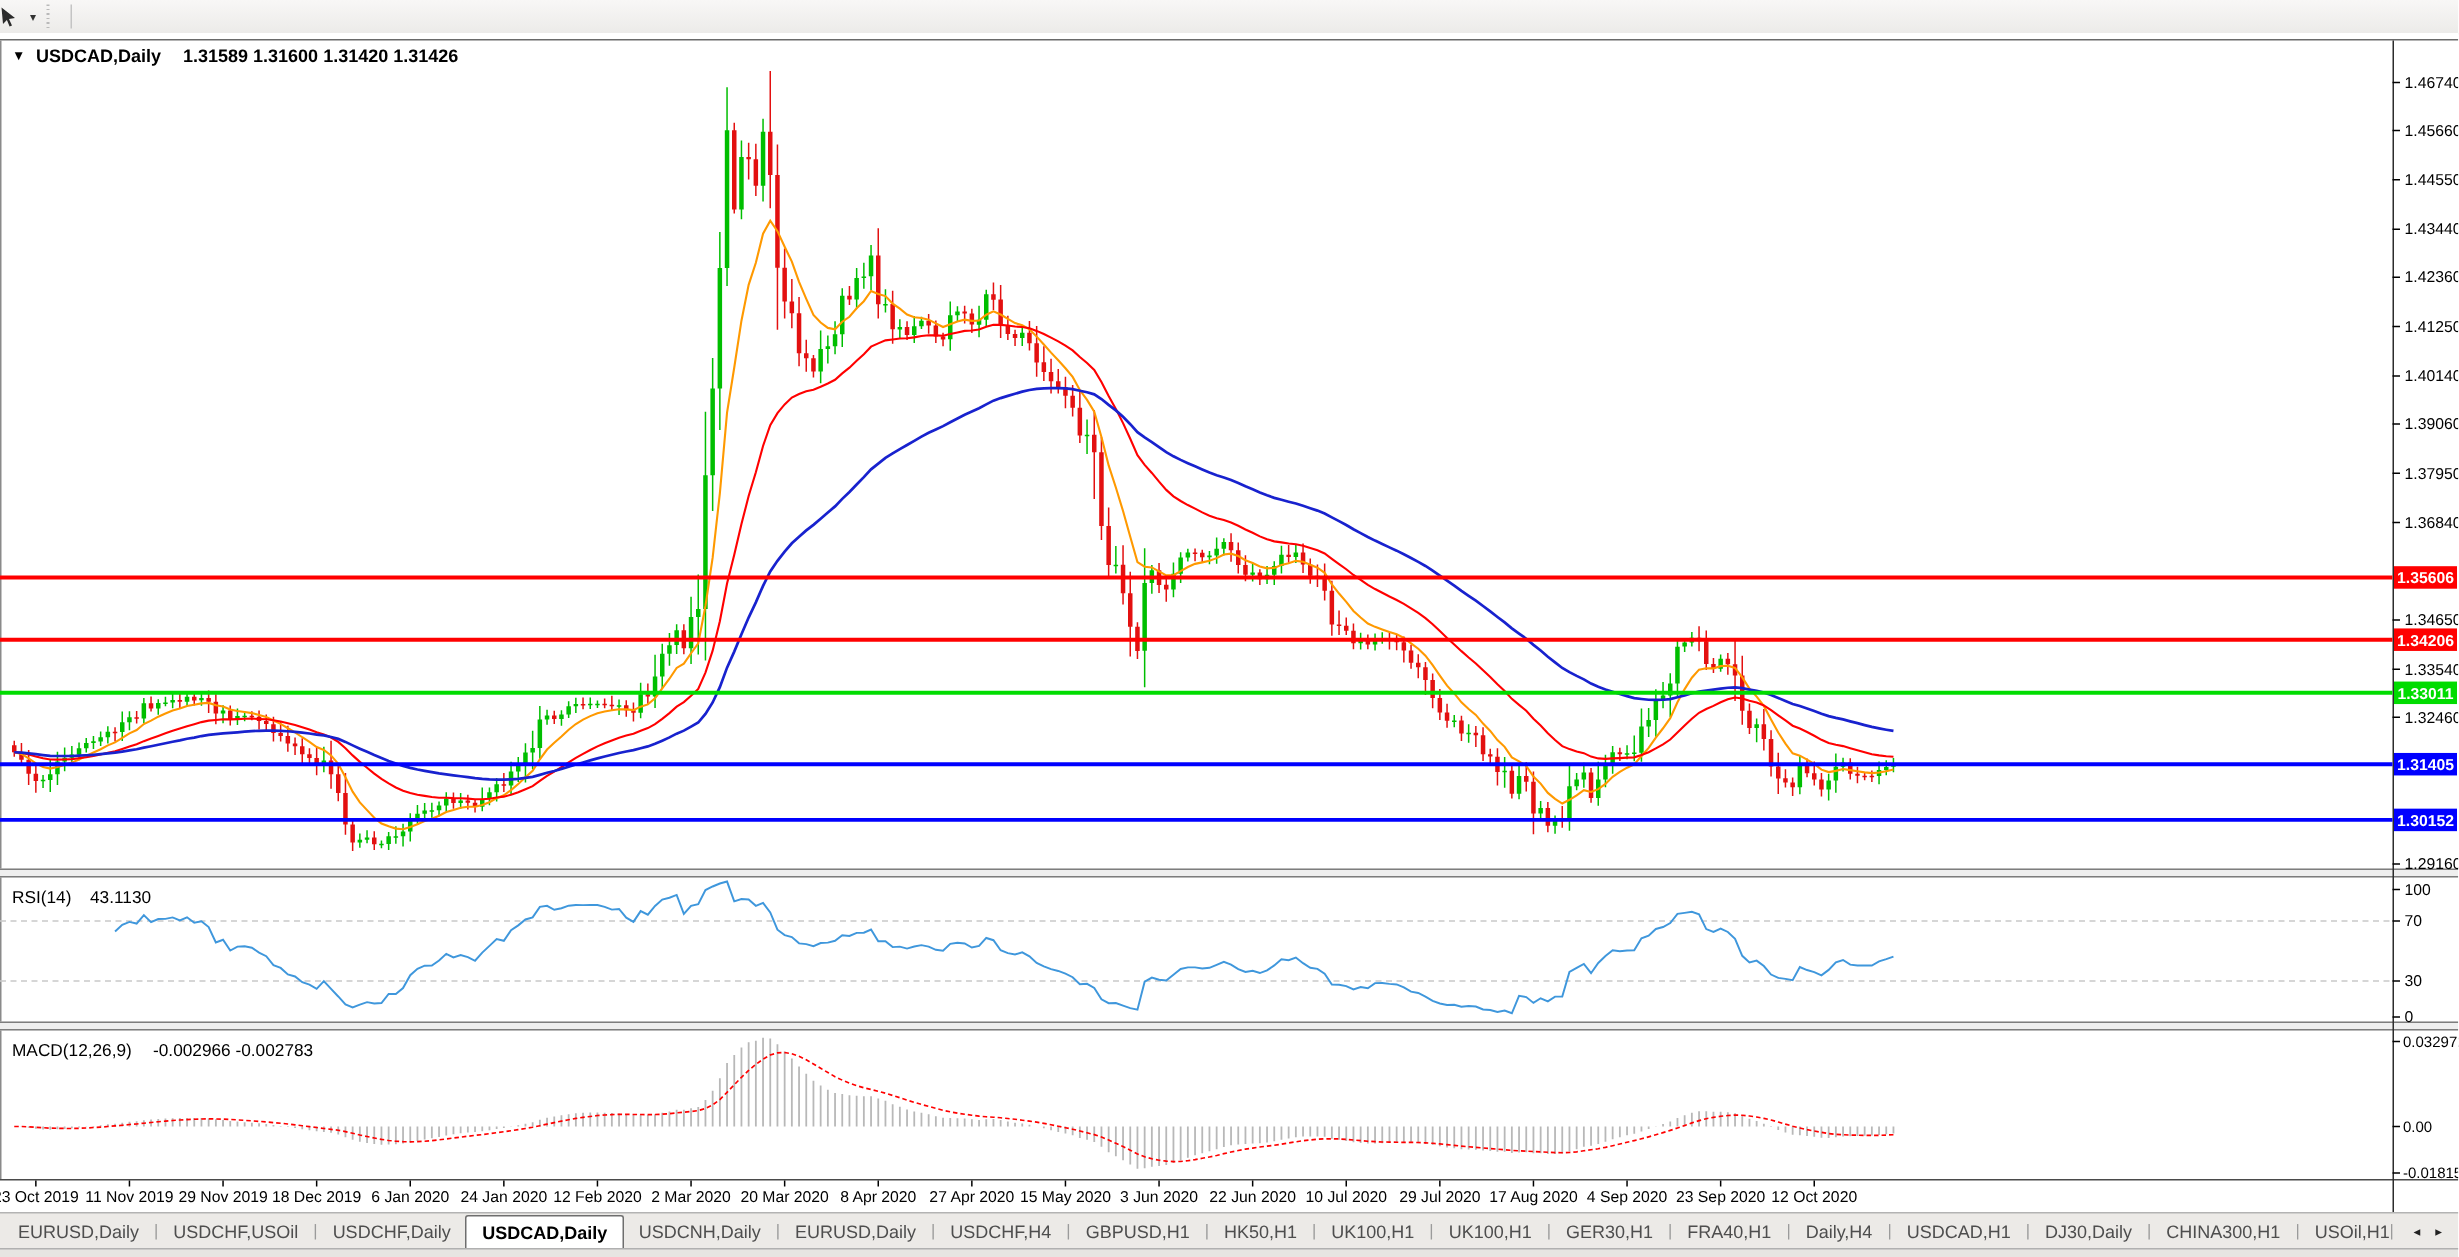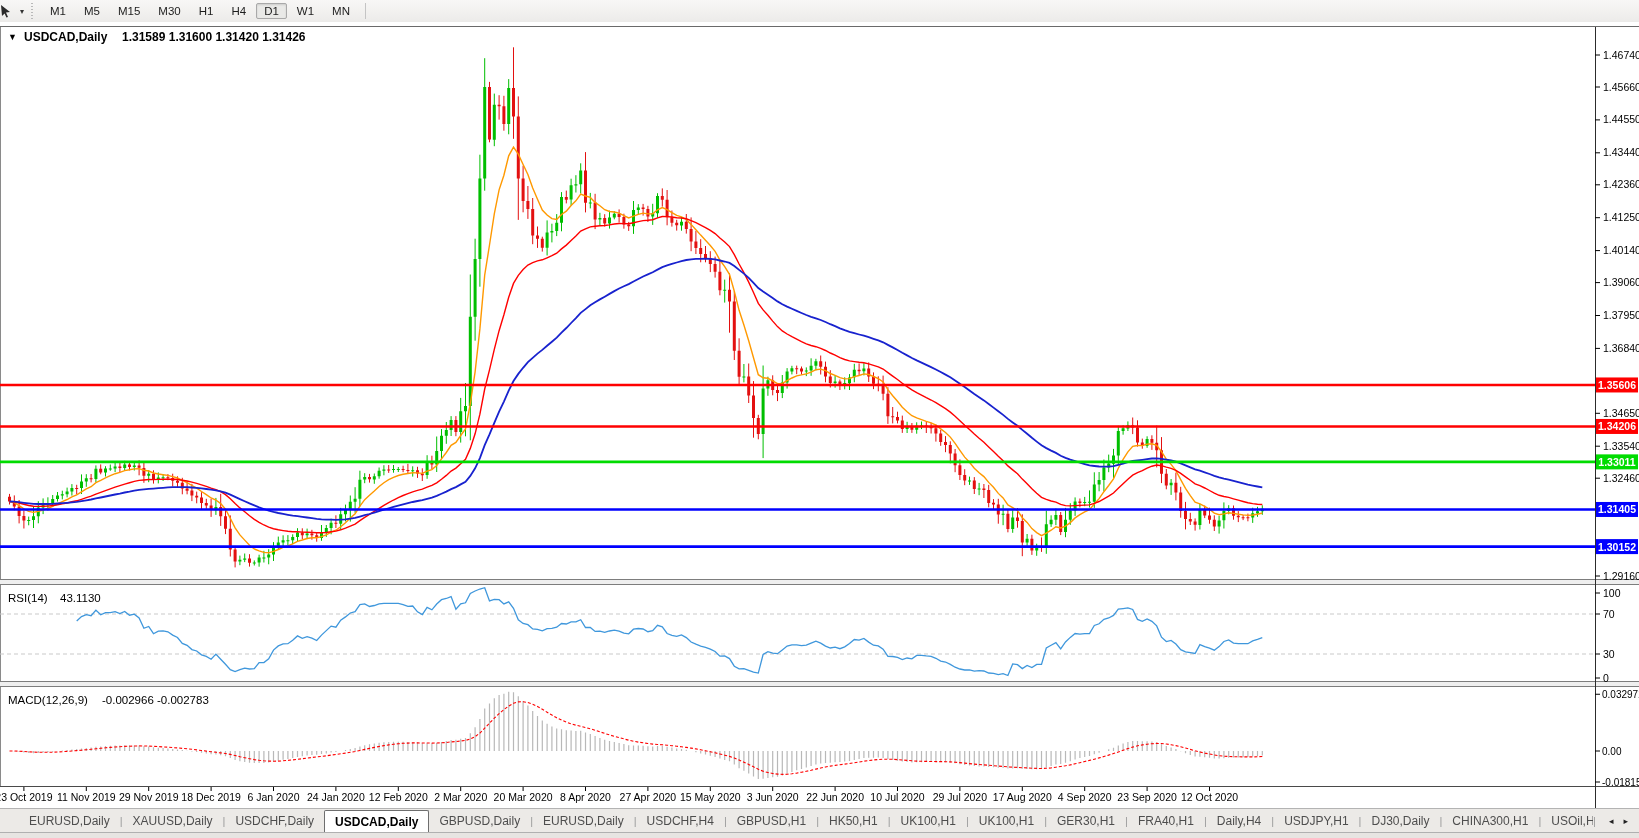--- a/index.html
+++ b/index.html
@@ -19,21 +19,21 @@
     background:transparent;border:1px solid transparent;padding:1px 7px;margin:0 1px;cursor:default;border-radius:2px;}
   .tf-btn.active{background:#e9e9e7;border:1px solid #a9a9a9;box-shadow:inset 0 1px 2px rgba(0,0,0,.12);}
   .tb-sep{width:1px;height:16px;background:#c4c4c4;margin:0 6px;}
   
   #chart-svg{position:absolute;top:22px;left:0;}
   #chart-svg text{font-family:"Liberation Sans",sans-serif;fill:#000;}
   
   .tabbar{position:absolute;top:808px;left:0;width:1639px;height:24px;
     background:#eceae7;border-top:1px solid #b3b3b3;display:flex;align-items:stretch;
     font-size:12px;color:#4e4e4e;}
-  .tabs{display:flex;align-items:stretch;padding-left:19px;overflow:hidden;flex:1;}
+  .tabs{display:flex;align-items:stretch;padding-left:2px;overflow:hidden;flex:1;}
   .tab{display:flex;align-items:center;padding:0 10px;white-space:nowrap;cursor:default;}
   .tab.active{background:#fff;border:1px solid #6e6e6e;border-bottom:none;border-radius:2px 2px 0 0;
     color:#000;font-weight:bold;margin-top:1px;}
   .tab-sep{display:flex;align-items:center;color:#9b9b9b;font-size:11px;}
   .tab-scroll{display:flex;align-items:center;padding-right:6px;}
   .tab-scroll .tab-sep{margin-right:8px;}
   .scroll-btn{font-size:9px;color:#222;background:transparent;border:none;padding:2px 5px;cursor:default;}
   
   .bottom-strip{position:absolute;top:832px;left:0;width:1639px;height:6px;
     background:#e7e5e2;border-top:1px solid #b0b0b0;}
@@ -44,31 +44,20 @@
 <div class="screen">
 
   <div class="toolbar">
     <div class="tool-icon">
       <svg width="14" height="14" viewBox="0 0 14 14">
         <path d="M2 1 L11 8 L7 8.6 L9 13 L7.4 13.6 L5.6 9.4 L3 12 Z" fill="#2b2b2b"></path>
       </svg>
     </div>
     <div class="tool-caret">▾</div>
     <div class="drag-handle"></div>
-    <div class="tf-group" id="tf-group">
-        <button class="tf-btn">M1</button>
-        <button class="tf-btn">M5</button>
-        <button class="tf-btn">M15</button>
-        <button class="tf-btn">M30</button>
-        <button class="tf-btn">H1</button>
-        <button class="tf-btn">H4</button>
-        <button class="tf-btn active">D1</button>
-        <button class="tf-btn">W1</button>
-        <button class="tf-btn">MN</button>
-      </div>
     <div class="tb-sep"></div>
   </div>
 
   <svg id="chart-svg" width="1639" height="786" viewBox="0 0 1639 786">
     <defs>
       <clipPath id="clipMain">
           <rect x="0" y="5" width="1595" height="552"></rect>
         </clipPath>
       <clipPath id="clipRsi">
           <rect x="0" y="563" width="1595" height="96"></rect>
@@ -225,45 +214,45 @@
     <text x="8" y="580" font-size="11.5">RSI(14)</text>
     <text x="60" y="580" font-size="11.5">43.1130</text>
     <text x="8" y="682" font-size="11.5">MACD(12,26,9)</text>
     <text x="102" y="682" font-size="11.5">-0.002966 -0.002783</text>
   </svg>
 
   <div class="tabbar">
     <div class="tabs" id="tabs">
         <span class="tab">EURUSD,Daily</span>
         <span class="tab-sep">|</span>
-        <span class="tab">XAUUSD,Daily</span>
+        <span class="tab">USDCHF,USOil</span>
         <span class="tab-sep">|</span>
         <span class="tab">USDCHF,Daily</span>
         <span class="tab active">USDCAD,Daily</span>
-        <span class="tab">GBPUSD,Daily</span>
+        <span class="tab">USDCNH,Daily</span>
         <span class="tab-sep">|</span>
         <span class="tab">EURUSD,Daily</span>
         <span class="tab-sep">|</span>
         <span class="tab">USDCHF,H4</span>
         <span class="tab-sep">|</span>
         <span class="tab">GBPUSD,H1</span>
         <span class="tab-sep">|</span>
         <span class="tab">HK50,H1</span>
         <span class="tab-sep">|</span>
         <span class="tab">UK100,H1</span>
         <span class="tab-sep">|</span>
         <span class="tab">UK100,H1</span>
         <span class="tab-sep">|</span>
         <span class="tab">GER30,H1</span>
         <span class="tab-sep">|</span>
         <span class="tab">FRA40,H1</span>
         <span class="tab-sep">|</span>
         <span class="tab">Daily,H4</span>
         <span class="tab-sep">|</span>
-        <span class="tab">USDJPY,H1</span>
+        <span class="tab">USDCAD,H1</span>
         <span class="tab-sep">|</span>
         <span class="tab">DJ30,Daily</span>
         <span class="tab-sep">|</span>
         <span class="tab">CHINA300,H1</span>
         <span class="tab-sep">|</span>
         <span class="tab">USOil,H1</span>
       </div>
     <div class="tab-scroll">
       <span class="tab-sep">|</span>
       <button class="scroll-btn">◂</button>

